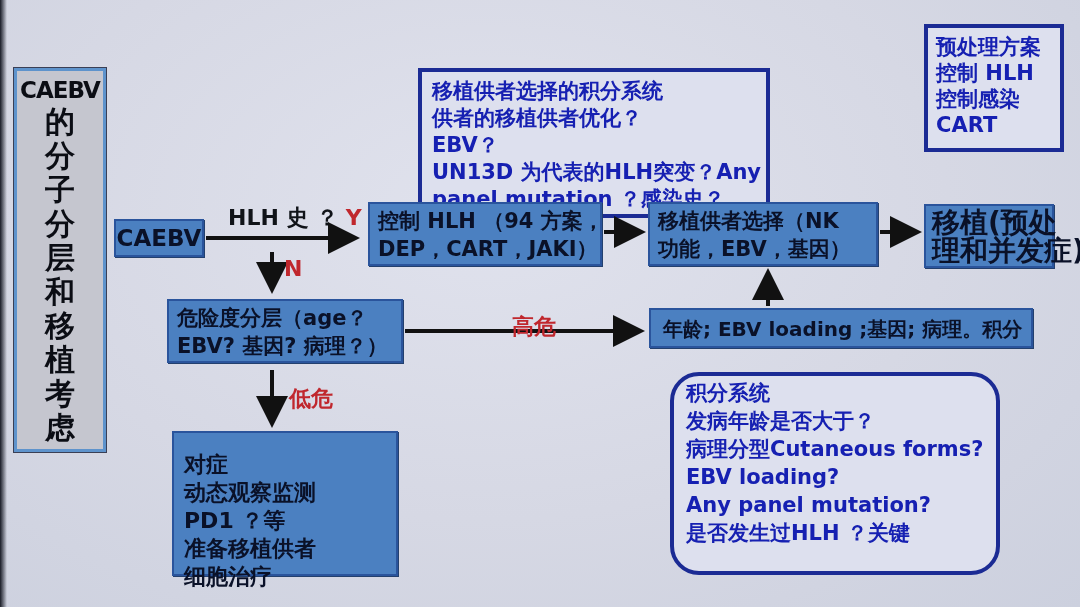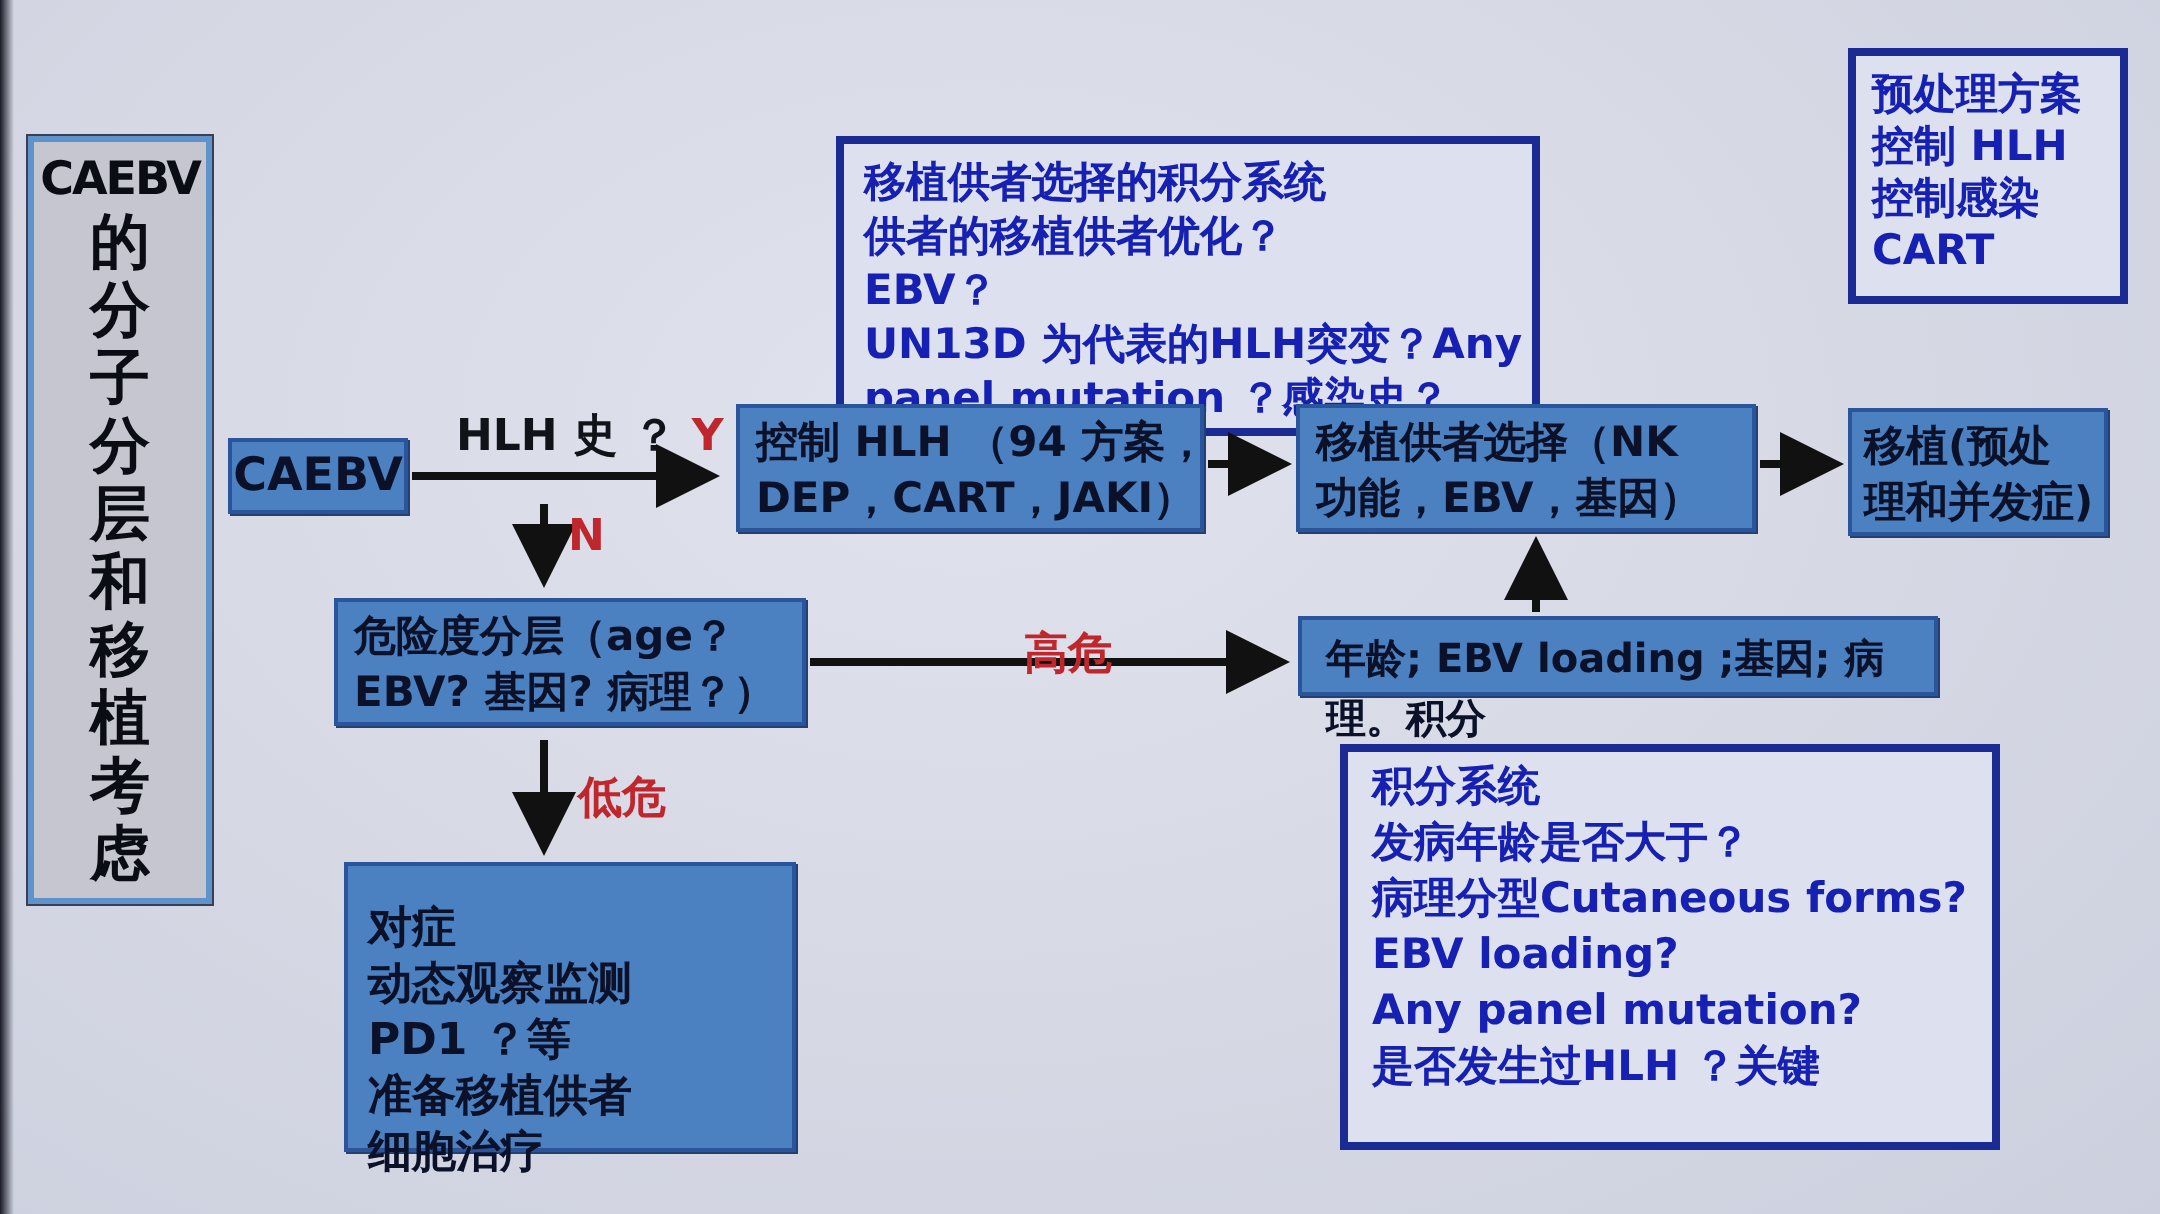--- a/index.html
+++ b/index.html
@@ -20,36 +20,36 @@
     word-break:break-all;}
   
   .info-box{position:absolute;background:#dde0ee;border:4px solid #1b2b94;
     box-sizing:border-box;color:#1620b2;}
   .info-box .ln{white-space:nowrap;}
   .score-top{left:418px;top:28px;width:352px;height:150px;padding:6px 10px;
     font-size:21px;line-height:27px;margin-top:40px;}
   .pretreat{left:924px;top:24px;width:140px;height:128px;padding:6px 8px;
     font-size:21px;line-height:26px;}
   .score-bottom{left:670px;top:372px;width:330px;height:203px;padding:3px 12px;
-    font-size:21px;line-height:28px;}
+    font-size:21px;line-height:28px;border-radius:29px;}
   
   .node{position:absolute;background:#4b80c1;border:2px solid #2a549c;
     box-sizing:border-box;color:#0a1128;box-shadow:1px 1px 0 #23406e;}
   .node .ln{white-space:nowrap;}
   .caebv-node{left:114px;top:219px;width:90px;height:38px;font-size:23px;
     display:flex;align-items:center;justify-content:center;}
   .control-node{left:368px;top:202px;width:234px;height:64px;padding:3px 8px;
     font-size:21px;line-height:28px;}
   .donor-node{left:648px;top:202px;width:230px;height:64px;padding:3px 8px;
     font-size:21px;line-height:28px;}
   .transplant-node{left:924px;top:204px;width:130px;height:64px;padding:3px 6px;
-    font-size:21px;line-height:28px;}
+    font-size:28px;line-height:28px;}
   .risk-node{left:167px;top:299px;width:236px;height:64px;padding:3px 8px;
     font-size:21px;line-height:28px;}
-  .age-node{left:649px;top:308px;width:320px;height:40px;padding:4px 0 0 12px;
+  .age-node{left:649px;top:308px;width:384px;height:40px;padding:4px 0 0 12px;
     font-size:20px;line-height:30px;}
   .lowrisk-node{left:172px;top:431px;width:226px;height:145px;padding:18px 10px;
     font-size:22px;line-height:28px;}
   
   .arrows{position:absolute;left:0;top:0;pointer-events:none;}
   .edge-label{position:absolute;font-size:22px;color:#101318;white-space:nowrap;}
   .red{color:#c0272d;}
   .hlh-label{left:228px;top:203px;}
   .n-label{left:284px;top:256px;}
   .high-label{left:492px;top:312px;margin-left:20px;}

